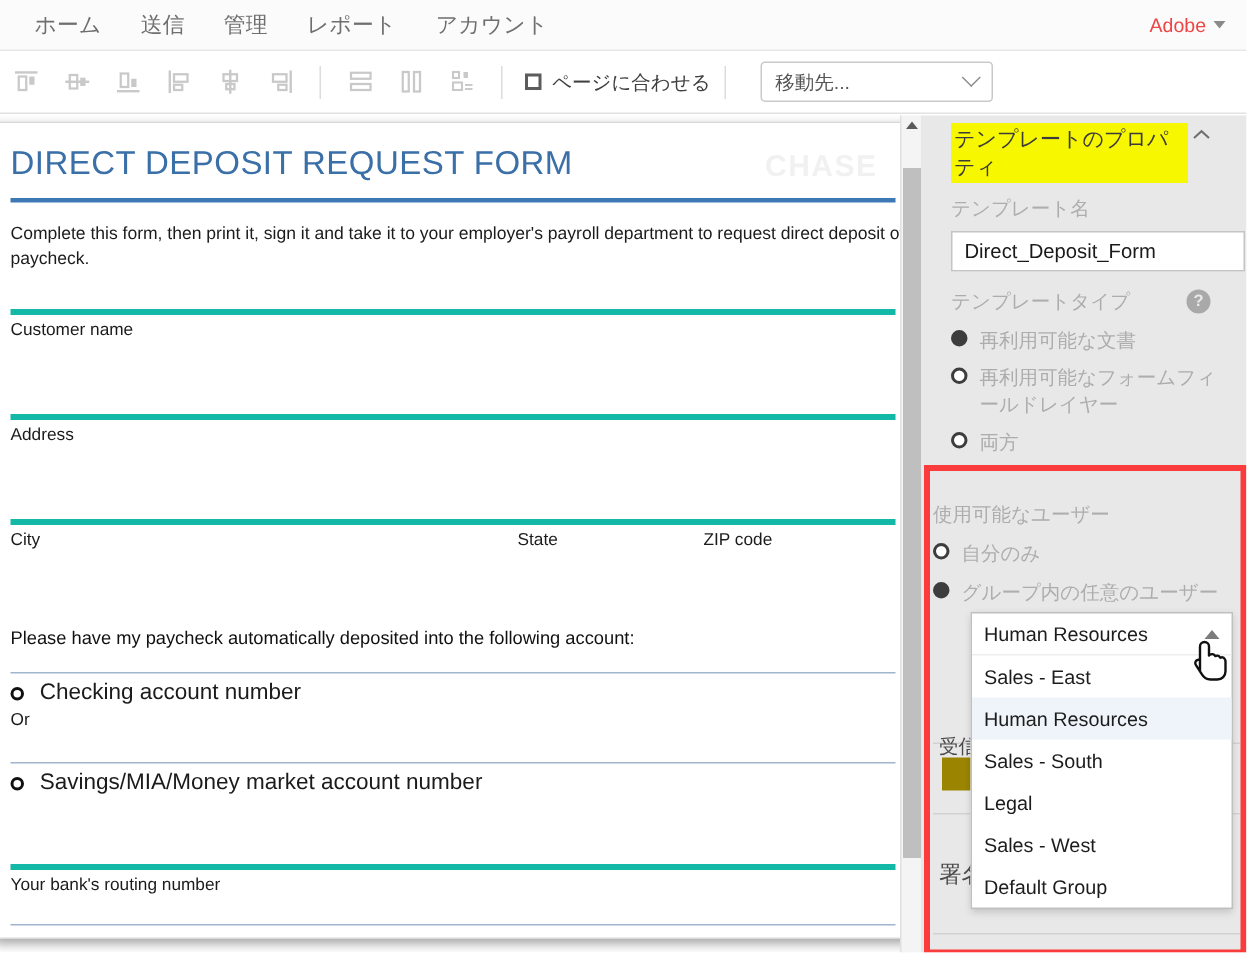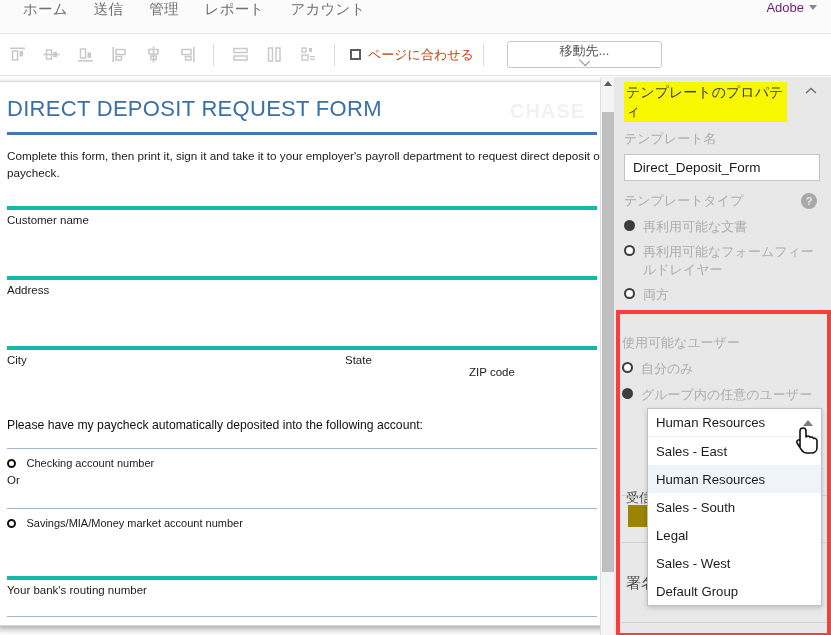--- a/index.html
+++ b/index.html
@@ -14,30 +14,30 @@
     position: relative;
     width: 831px; height: 635px;
     overflow: hidden;
   }
 
   
   .topnav {
     position: absolute; left: 0; top: 0; width: 831px; height: 34px;
     background: #fbfbfb;
     border-bottom: 1px solid #e8e8e8;
-    display: flex; align-items: flex-start;
+    display: flex; align-items: center;
   }
   .topnav .nav-items { display: flex; align-items: center; padding-left: 10px; }
   .topnav .nav-item {
     font-size: 14.5px; color: #6f6f6f; padding: 0 13px; cursor: pointer;
     white-space: nowrap; letter-spacing: .2px;
   }
   .topnav .spacer { flex: 1; }
   .topnav .adobe {
-    font-size: 13px; color: #701a75; padding-right: 14px;
+    font-size: 13px; color: #ef4444; padding-right: 14px;
     display: flex; align-items: center; gap: 5px; cursor: pointer;
   }
   .caret-down {
     width: 0; height: 0;
     border-left: 4px solid transparent;
     border-right: 4px solid transparent;
     border-top: 5px solid #8a8a8a;
     display: inline-block;
   }
 
@@ -57,28 +57,28 @@
   .tb-sep {
     width: 1px; height: 22px; background: #dcdcdc; margin: 0 9px;
   }
   .tb-check {
     display: flex; align-items: center; gap: 7px;
     margin-left: 6px; cursor: pointer;
   }
   .tb-check .box {
     width: 11px; height: 11px; border: 2px solid #5c5c5c; background: #fff;
   }
-  .tb-check .lbl { font-size: 13px; color: #c2410c; white-space: nowrap; }
+  .tb-check .lbl { font-size: 13px; color: #404040; white-space: nowrap; }
   .tb-select {
     margin-left: 14px;
     width: 155px; height: 27px;
     border: 1px solid #c9c9c9; border-radius: 3px;
     background: #fff;
     display: flex; align-items: center; justify-content: space-between;
-    padding: 0 9px; cursor: pointer; flex-direction: column;
+    padding: 0 9px; cursor: pointer;
   }
   .tb-select .val { font-size: 13px; color: #555; }
   .chev {
     width: 9px; height: 9px;
     border-right: 1.6px solid #8d8d8d;
     border-bottom: 1.6px solid #8d8d8d;
     transform: rotate(45deg) translate(-2px,-2px);
   }
 
   
@@ -118,39 +118,39 @@
   .field-row {
     position: relative;
     border-top: 4px solid #14b8a6;
     margin-top: 24px;
     height: 46px;
   }
   .field-row .flabel {
     font-size: 11.5px; color: #1b1b1b; padding-top: 4px; display: inline-block;
   }
   .field-row .flabel.mid { position: absolute; left: 338px; top: 0; padding-top: 4px; }
-  .field-row .flabel.right { position: absolute; left: 462px; top: 12px; padding-top: 4px; }
+  .field-row .flabel.right { position: absolute; left: 462px; top: 0; padding-top: 4px; }
   .doc-bold {
     font-size: 12.2px; font-weight: 400; color: #111; margin-top: 26px;
   }
   .acct-row {
     position: relative;
     border-top: 1px solid #9fb6cc;
     margin-top: 16px;
     padding-top: 4px;
     height: 44px;
   }
   .acct-row .rb {
     display: inline-block;
     width: 9px; height: 9px;
     border: 2px solid #111; border-radius: 50%;
     margin-right: 6px;
     vertical-align: -1px;
   }
-  .acct-row .txt { font-size: 11px; color: #1b1b1b; }
+  .acct-row .txt { font-size: 15px; color: #1b1b1b; }
   .or-txt { font-size: 11.5px; color: #1b1b1b; margin-top: 3px; }
 
   
   .doc-scroll {
     position: absolute; left: 600px; top: 77px;
     width: 14px; height: 558px;
     background: #f4f4f4; border-left: 1px solid #e0e0e0;
   }
   .doc-scroll .arrow-up {
     position: absolute; left: 3px; top: 4px;
@@ -166,21 +166,21 @@
     background: #bfbfbf; cursor: pointer;
   }
 
   
   .rpanel {
     position: absolute; left: 614px; top: 77px;
     width: 217px; height: 558px;
     background: #e8e8e8;
     overflow: hidden;
   }
-  .rp-inner { position: relative; padding: 0 10px; }
+  .rp-inner { position: relative; padding: 0 20px; }
   .rp-header {
     display: flex; align-items: flex-start; justify-content: space-between;
     padding-top: 5px;
   }
   .rp-title {
     background: #f7f700;
     color: #3b3b3b;
     font-size: 14px;
     line-height: 1.35;
     width: 163px;

